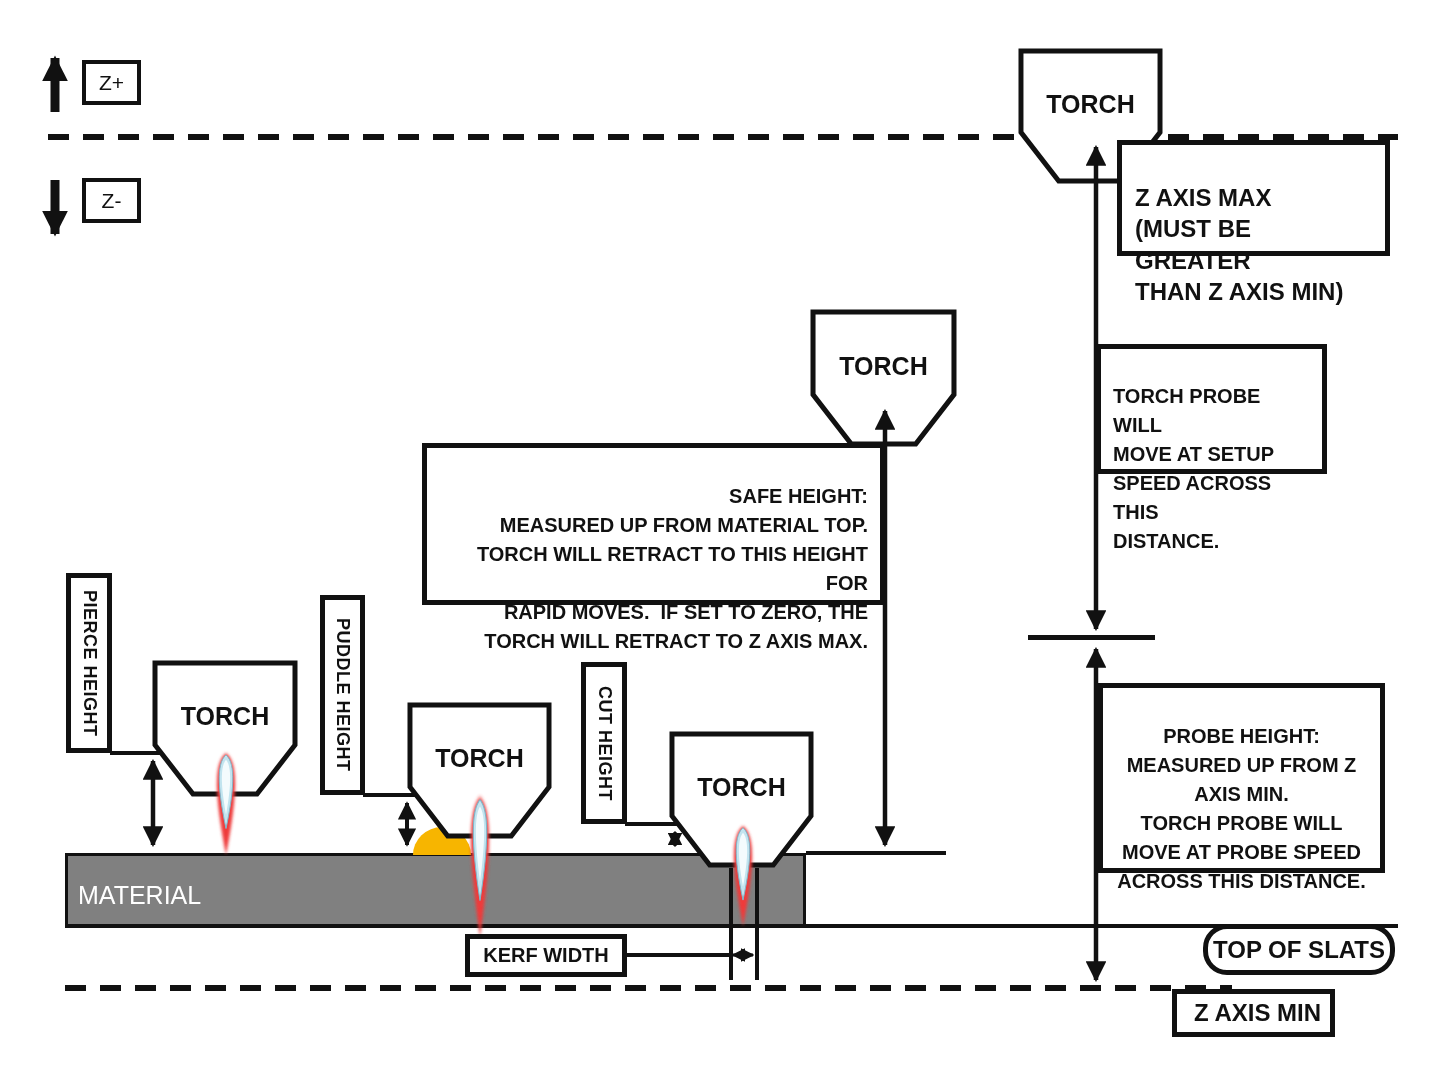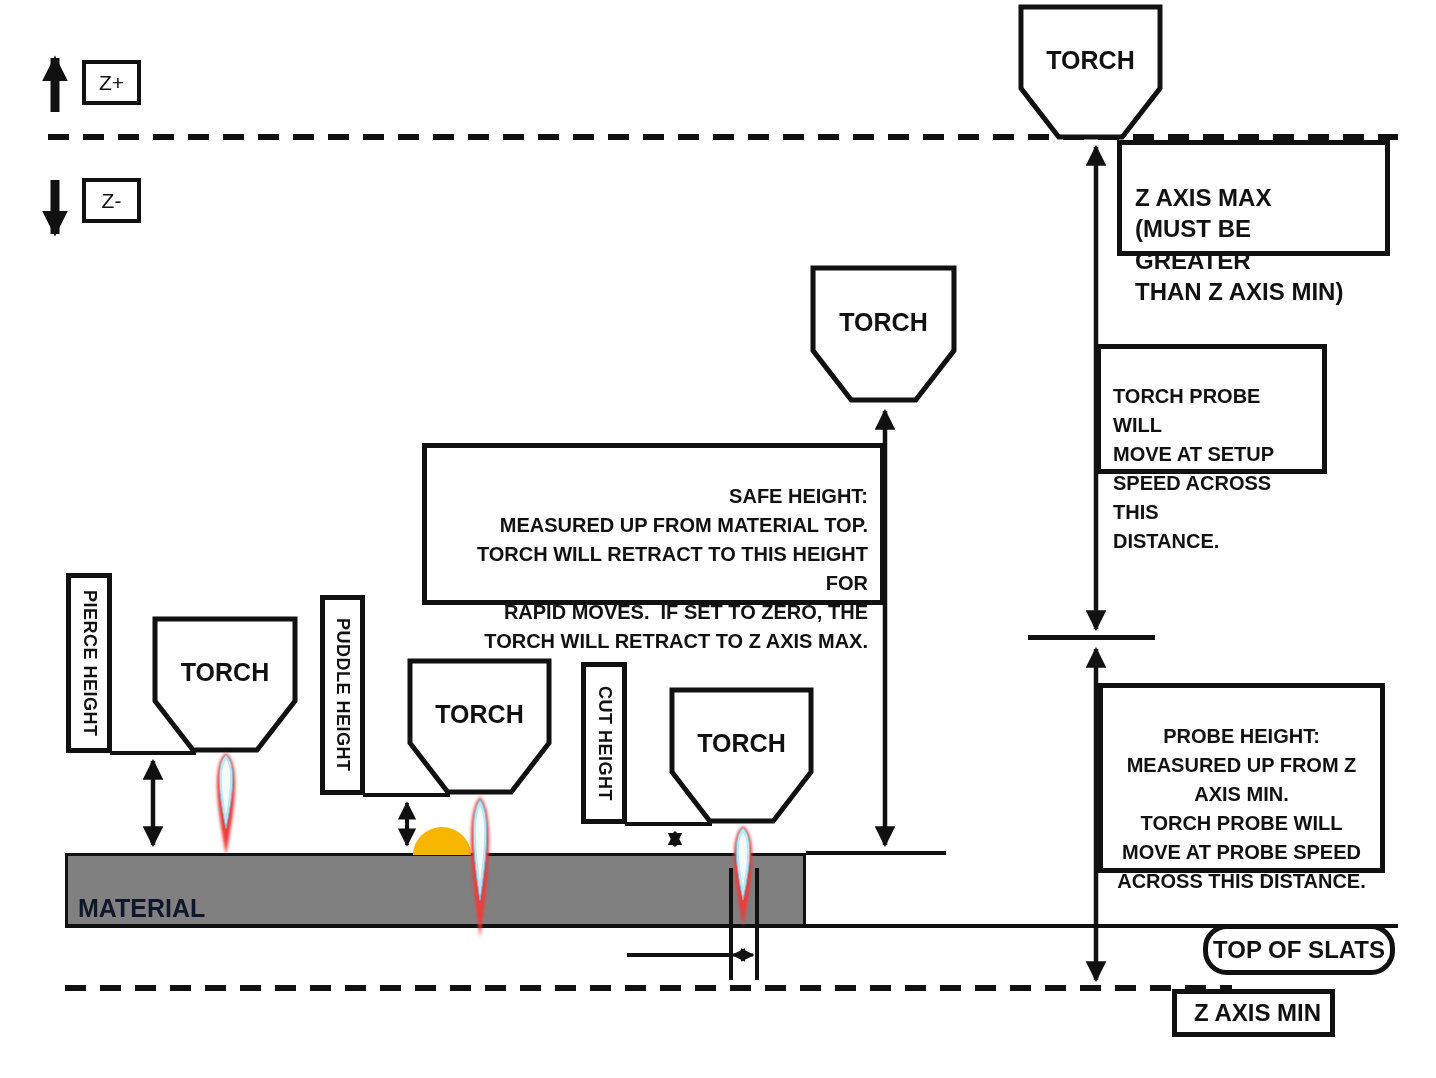--- a/index.html
+++ b/index.html
@@ -26,33 +26,33 @@
     writing-mode:vertical-rl;text-orientation:mixed;
     display:flex;align-items:center;justify-content:center;
     font-size:18px;letter-spacing:.5px;white-space:nowrap;
   }
   .small-box{
     position:absolute;background:#fff;border:4px solid #111;z-index:5;
     display:flex;align-items:center;justify-content:center;
     font-size:21px;font-weight:400;box-sizing:border-box;
   }
   
-  .torch{position:absolute;z-index:3;}
+  .torch{position:absolute;z-index:3;margin-top:44px;}
   .torch svg{display:block;}
   .torch-label{
     position:absolute;left:0;right:0;top:31%;text-align:center;
     font-size:25px;font-weight:bold;z-index:4;
   }
   .arrow-svg{position:absolute;overflow:visible;z-index:4;}
   .material{
     position:absolute;left:65px;top:853px;width:741px;height:75px;
     background:#808080;border:3px solid #111;box-sizing:border-box;z-index:1;
   }
   .material-label{
-    position:absolute;left:10px;bottom:2px;font-size:25px;font-weight:bold;color:#0f172a;
+    position:absolute;left:10px;bottom:15px;font-size:25px;font-weight:normal;color:#ffffff;
   }
   .puddle{
     position:absolute;left:413px;top:827px;width:58px;height:28px;z-index:2;
     background:#F7B500;border-radius:50% 50% 0 0 / 100% 100% 0 0;
   }
   .flame{position:absolute;z-index:3;}
   .kerf-line{position:absolute;background:#111;width:4px;z-index:3;}
 </style>
 </head>
 <body>
@@ -212,20 +212,23 @@
 TORCH WILL RETRACT TO Z AXIS MAX.</span>
   </div>
   <div class="box" style="left:1098px;top:683px;width:287px;height:190px;font-size:20px;line-height:1.45;padding:5px 12px;text-align:center;">
     <span>PROBE HEIGHT:
 MEASURED UP FROM Z
 AXIS MIN.
 TORCH PROBE WILL
 MOVE AT PROBE SPEED
 ACROSS THIS DISTANCE.</span>
   </div>
+  <div class="box center" style="left:465px;top:934px;width:162px;height:43px;font-size:20px;">
+    <span>KERF WIDTH</span>
+  </div>
   <div class="box center" style="left:1203px;top:924px;width:192px;height:51px;font-size:24px;border-radius:24px;">
     <span>TOP OF SLATS</span>
   </div>
   <div class="box center" style="left:1172px;top:989px;width:163px;height:48px;font-size:24px;padding-left:8px;">
     <span>Z AXIS MIN</span>
   </div>
 
 </div>
 
 </body></html>

